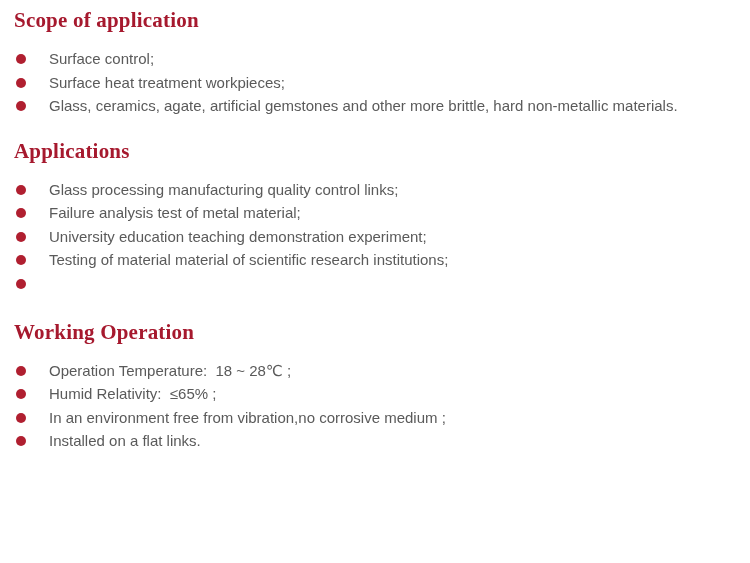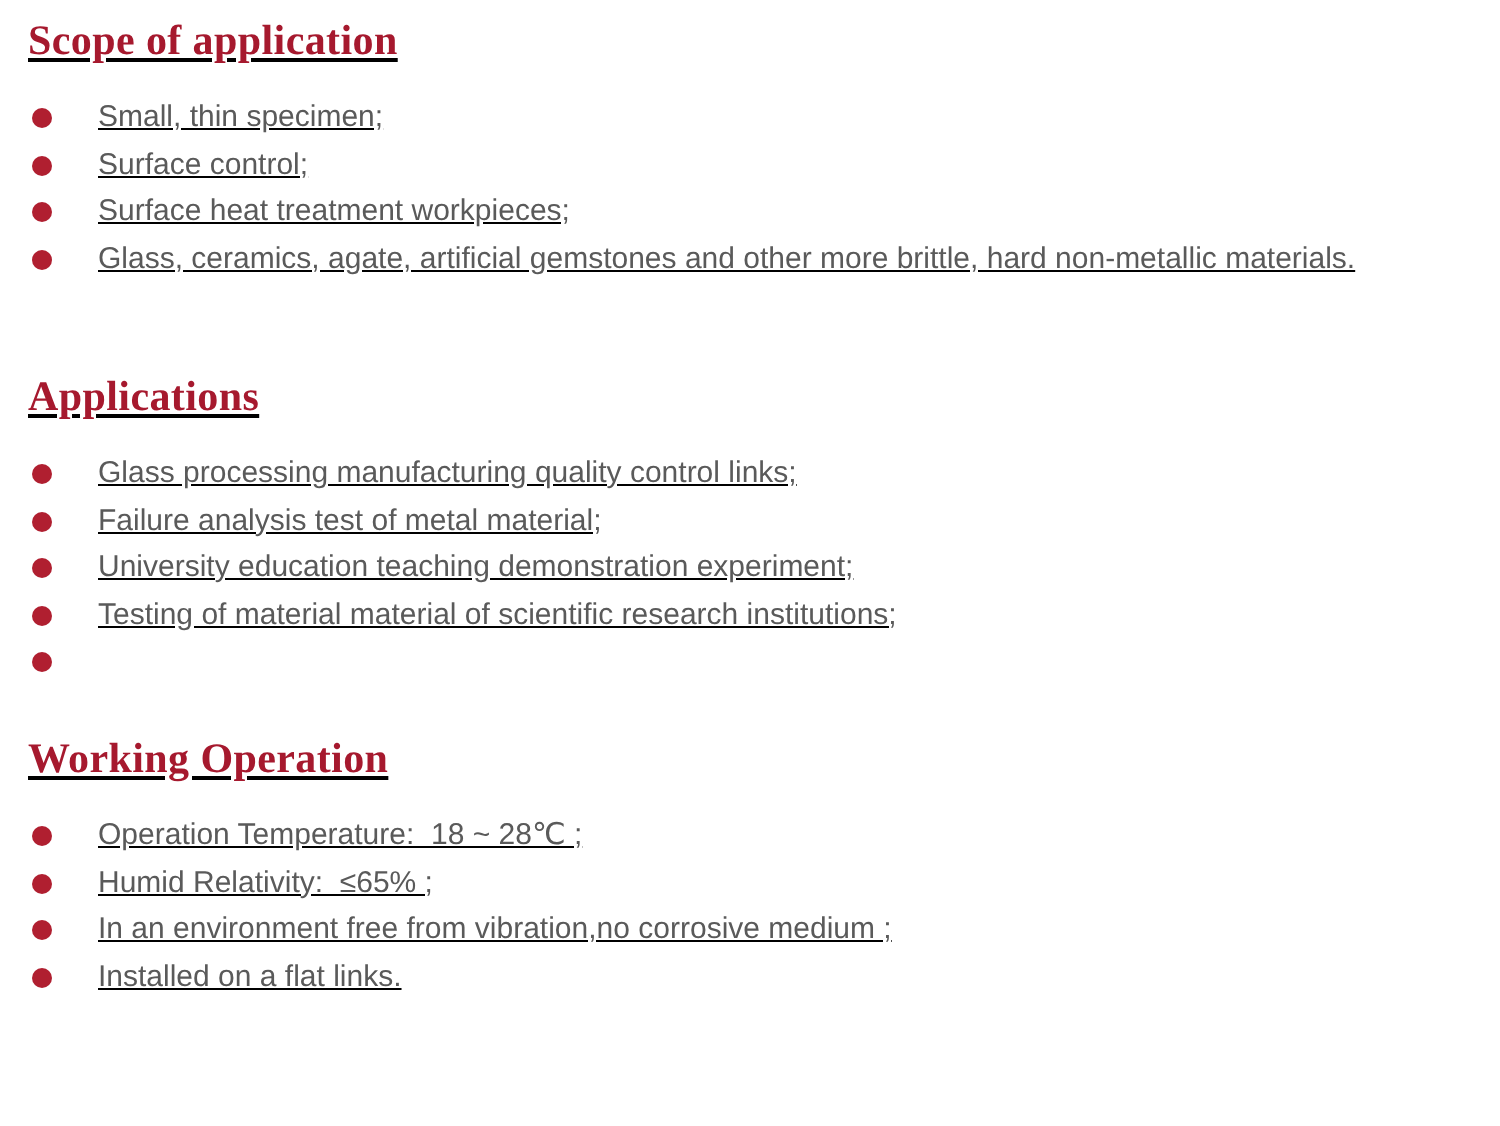--- a/index.html
+++ b/index.html
@@ -10,22 +10,22 @@
   .page {
     position: relative;
     width: 750px;
     height: 563px;
     background: #ffffff;
     overflow: hidden;
     box-sizing: border-box;
     padding: 8px 10px 0 14px;
     font-family: "Liberation Sans", "DejaVu Sans", sans-serif;
   }
-  .section { margin: 0; text-decoration: underline; }
-  .section-applications { margin-top: 45px; }
+  .section { margin: 0; }
+  .section-applications { margin-top: 21px; }
   .section-working { margin-top: 48px; }
   .section-heading {
     margin: 0;
     font-family: "Liberation Serif", "DejaVu Serif", serif;
     font-weight: bold;
     font-size: 21px;
     line-height: 25px;
     color: #a6192e;
     letter-spacing: 0.2px;
   }
@@ -56,24 +56,20 @@
   }
 </style>
 </head>
 <body>
 
 <div class="page">
 
   <div class="section">
     <h2 class="section-heading">Scope of application</h2>
     <ul class="bullet-list">
-      <li>
-        <span class="bullet-dot"></span>
-        <span class="li-text">Small, thin specimen;</span>
-      </li>
       <li>
         <span class="bullet-dot"></span>
         <span class="li-text">Surface control;</span>
       </li>
       <li>
         <span class="bullet-dot"></span>
         <span class="li-text">Surface heat treatment workpieces;</span>
       </li>
       <li>
         <span class="bullet-dot"></span>

